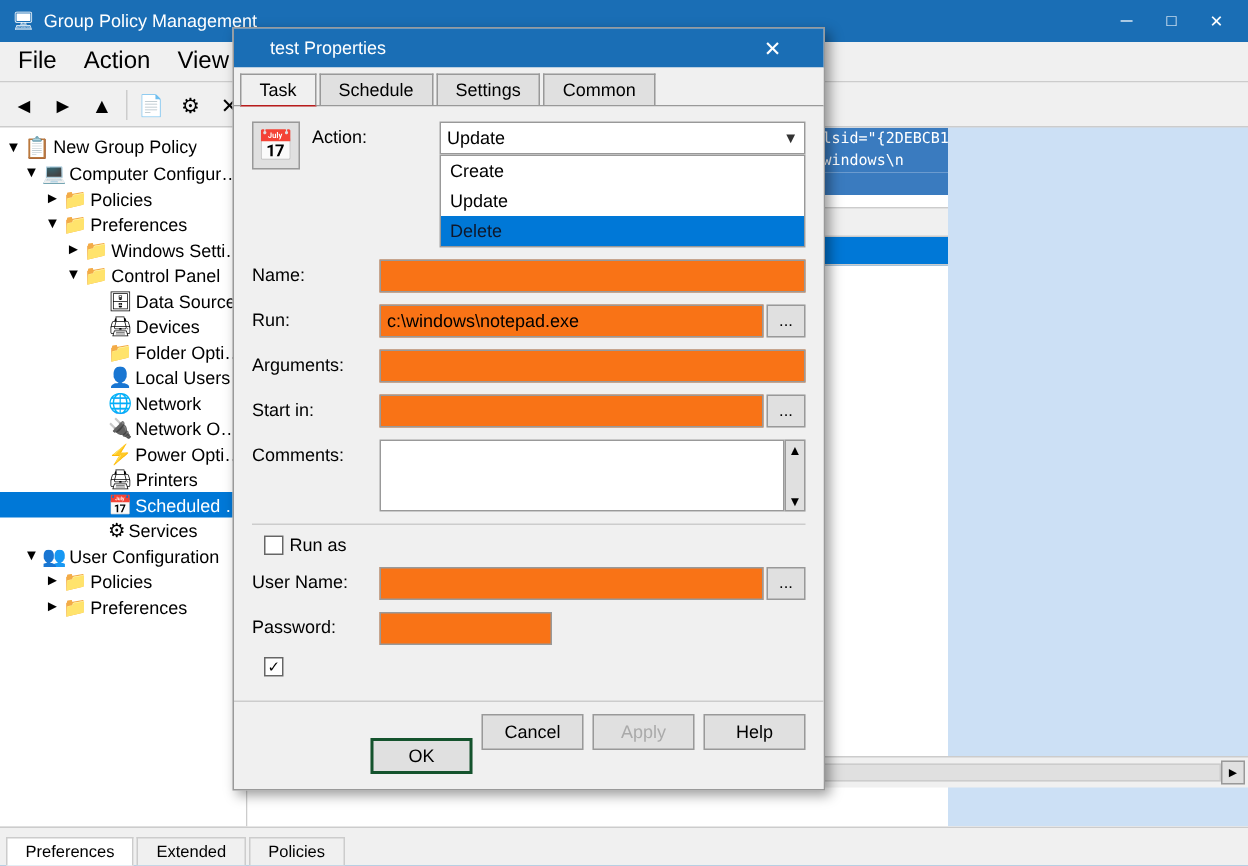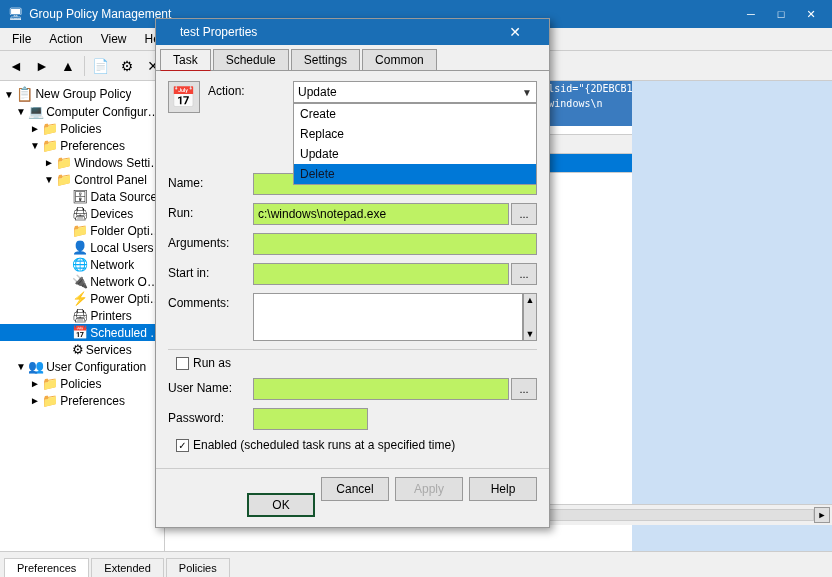--- a/index.html
+++ b/index.html
@@ -63,21 +63,21 @@
       background: #f0f0f0;
       border-bottom: 1px solid #ccc;
       display: flex;
       padding: 2px 4px;
       gap: 2px;
     }
 
     .menu-item {
       padding: 2px 8px;
       cursor: pointer;
-      font-size: 12px;
+      font-size: 16px;
     }
 
     .toolbar {
       background: #f0f0f0;
       border-bottom: 1px solid #ccc;
       padding: 2px 4px;
       display: flex;
       align-items: center;
       gap: 2px;
       height: 30px;
@@ -273,21 +273,21 @@
       padding-right: 8px;
       padding-top: 3px;
       font-size: 12px;
       flex-shrink: 0;
     }
 
     .form-control {
       flex: 1;
       height: 22px;
       border: 1px solid #999;
-      background: #bef264;
+      background: #f97316;
       font-size: 12px;
       padding: 2px 4px;
     }
 
     .form-control-with-btn {
       display: flex;
       flex: 1;
       gap: 2px;
     }
 
@@ -692,21 +692,20 @@
           <div class="form-row">
             <span class="form-label">Action:</span>
             <div class="action-dropdown-container">
               <div class="action-dropdown-selected">
                 <span>Update</span>
                 <span class="dropdown-arrow">▼</span>
               </div>
 
               <div class="action-dropdown-list">
                 <div class="dropdown-option">Create</div>
-                <div class="dropdown-option">Replace</div>
                 <div class="dropdown-option">Update</div>
                 <div class="dropdown-option selected">Delete</div>
               </div>
             </div>
           </div>
         </div>
       </div>
 
       <div class="form-row" style="margin-top:60px">
         <span class="form-label">Name:</span>
@@ -762,21 +761,20 @@
       </div>
 
       <div class="form-row">
         <span class="form-label">Password:</span>
         <input class="form-control" type="password" style="max-width: 115px;">
       </div>
 
 
       <div class="enabled-row">
         <div class="enabled-checkbox">✓</div>
-        <span>Enabled (scheduled task runs at a specified time)</span>
       </div>
 
     </div>
 
     <div class="dialog-buttons">
       <button class="dlg-btn primary">OK</button>
       <button class="dlg-btn">Cancel</button>
       <button class="dlg-btn disabled" disabled="">Apply</button>
       <button class="dlg-btn">Help</button>
     </div>

